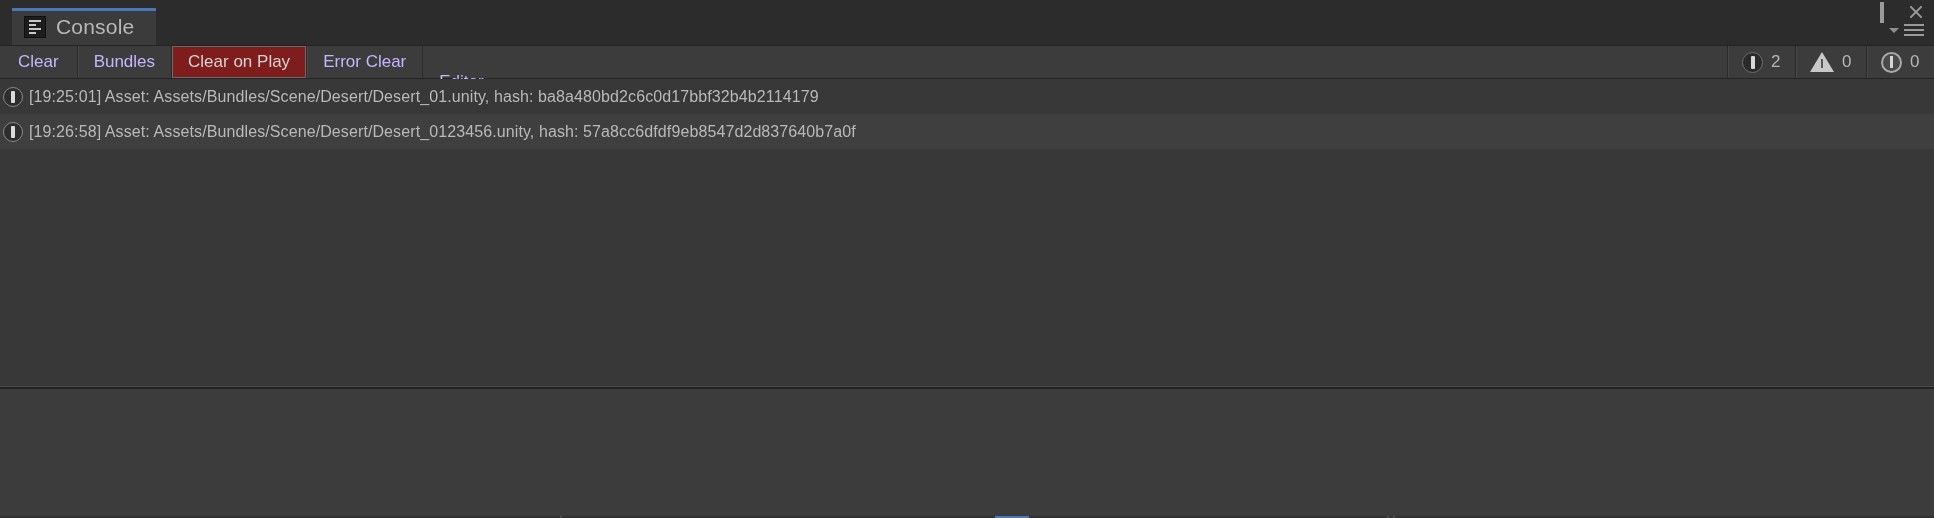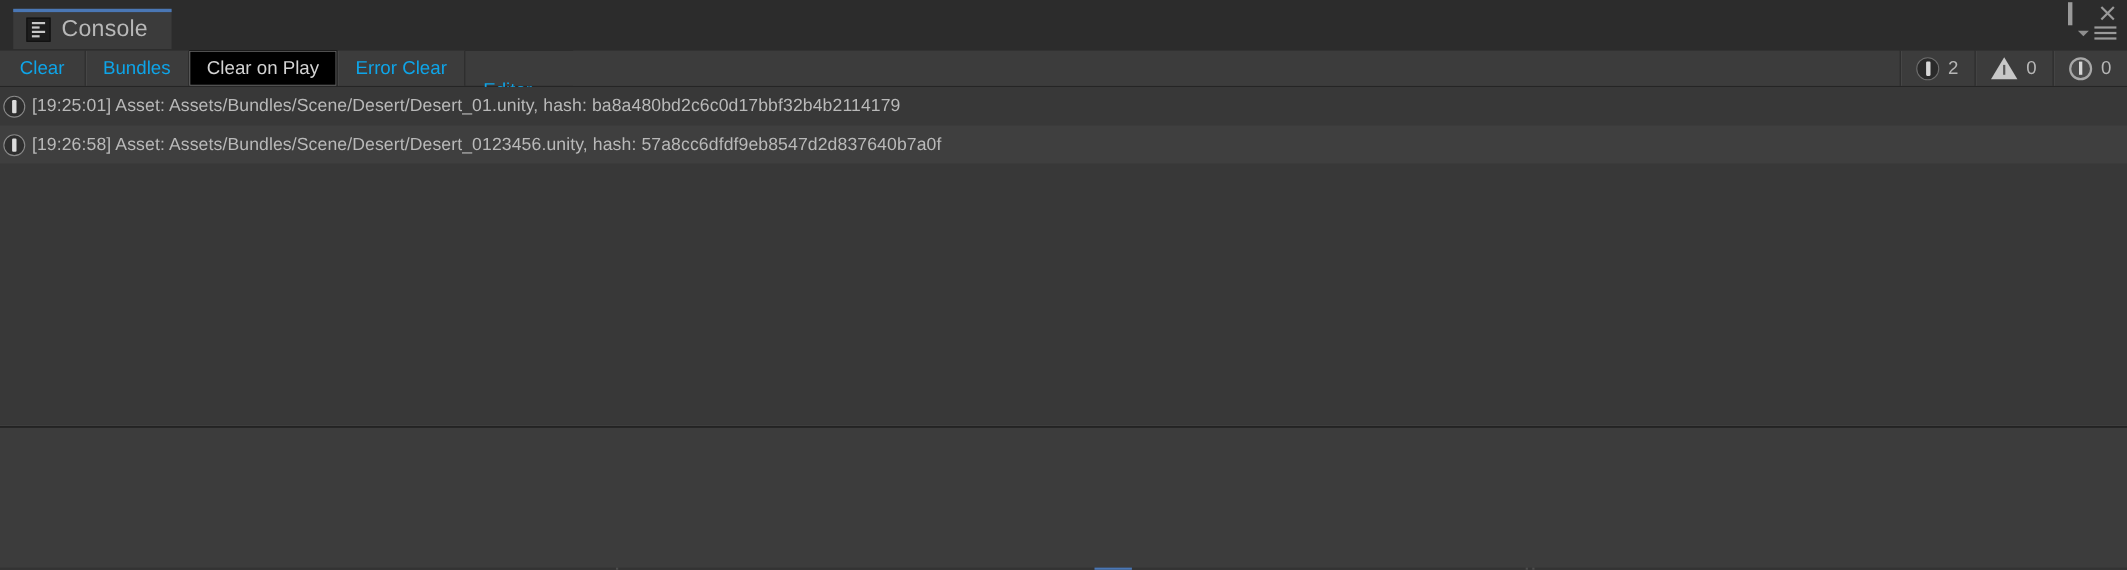--- a/index.html
+++ b/index.html
@@ -148,29 +148,29 @@
     border-bottom: 1px solid #232323;
     display: flex;
     align-items: stretch;
   }
   .tb-btn {
     display: flex;
     align-items: center;
     justify-content: center;
     padding: 0 16px;
     font-size: 17px;
-    color: #0ea5e9;
+    color: #c4b5fd;
     background: #3c3c3c;
     border-right: 1px solid #2c2c2c;
     box-shadow: inset 1px 0 0 #474747;
     white-space: nowrap;
   }
   .tb-btn.first { box-shadow: none; padding-left: 18px; padding-right: 18px; }
   .tb-btn.active {
-    background: #000000;
+    background: #7f1d1d;
     color: #d4d4d4;
     box-shadow: inset 0 0 0 1px #6a6a6a;
   }
   .tb-btn.dropdown {
     gap: 12px;
     padding-right: 14px;
     margin-top: 36px;
   }
   .caret {
     width: 0; height: 0;

